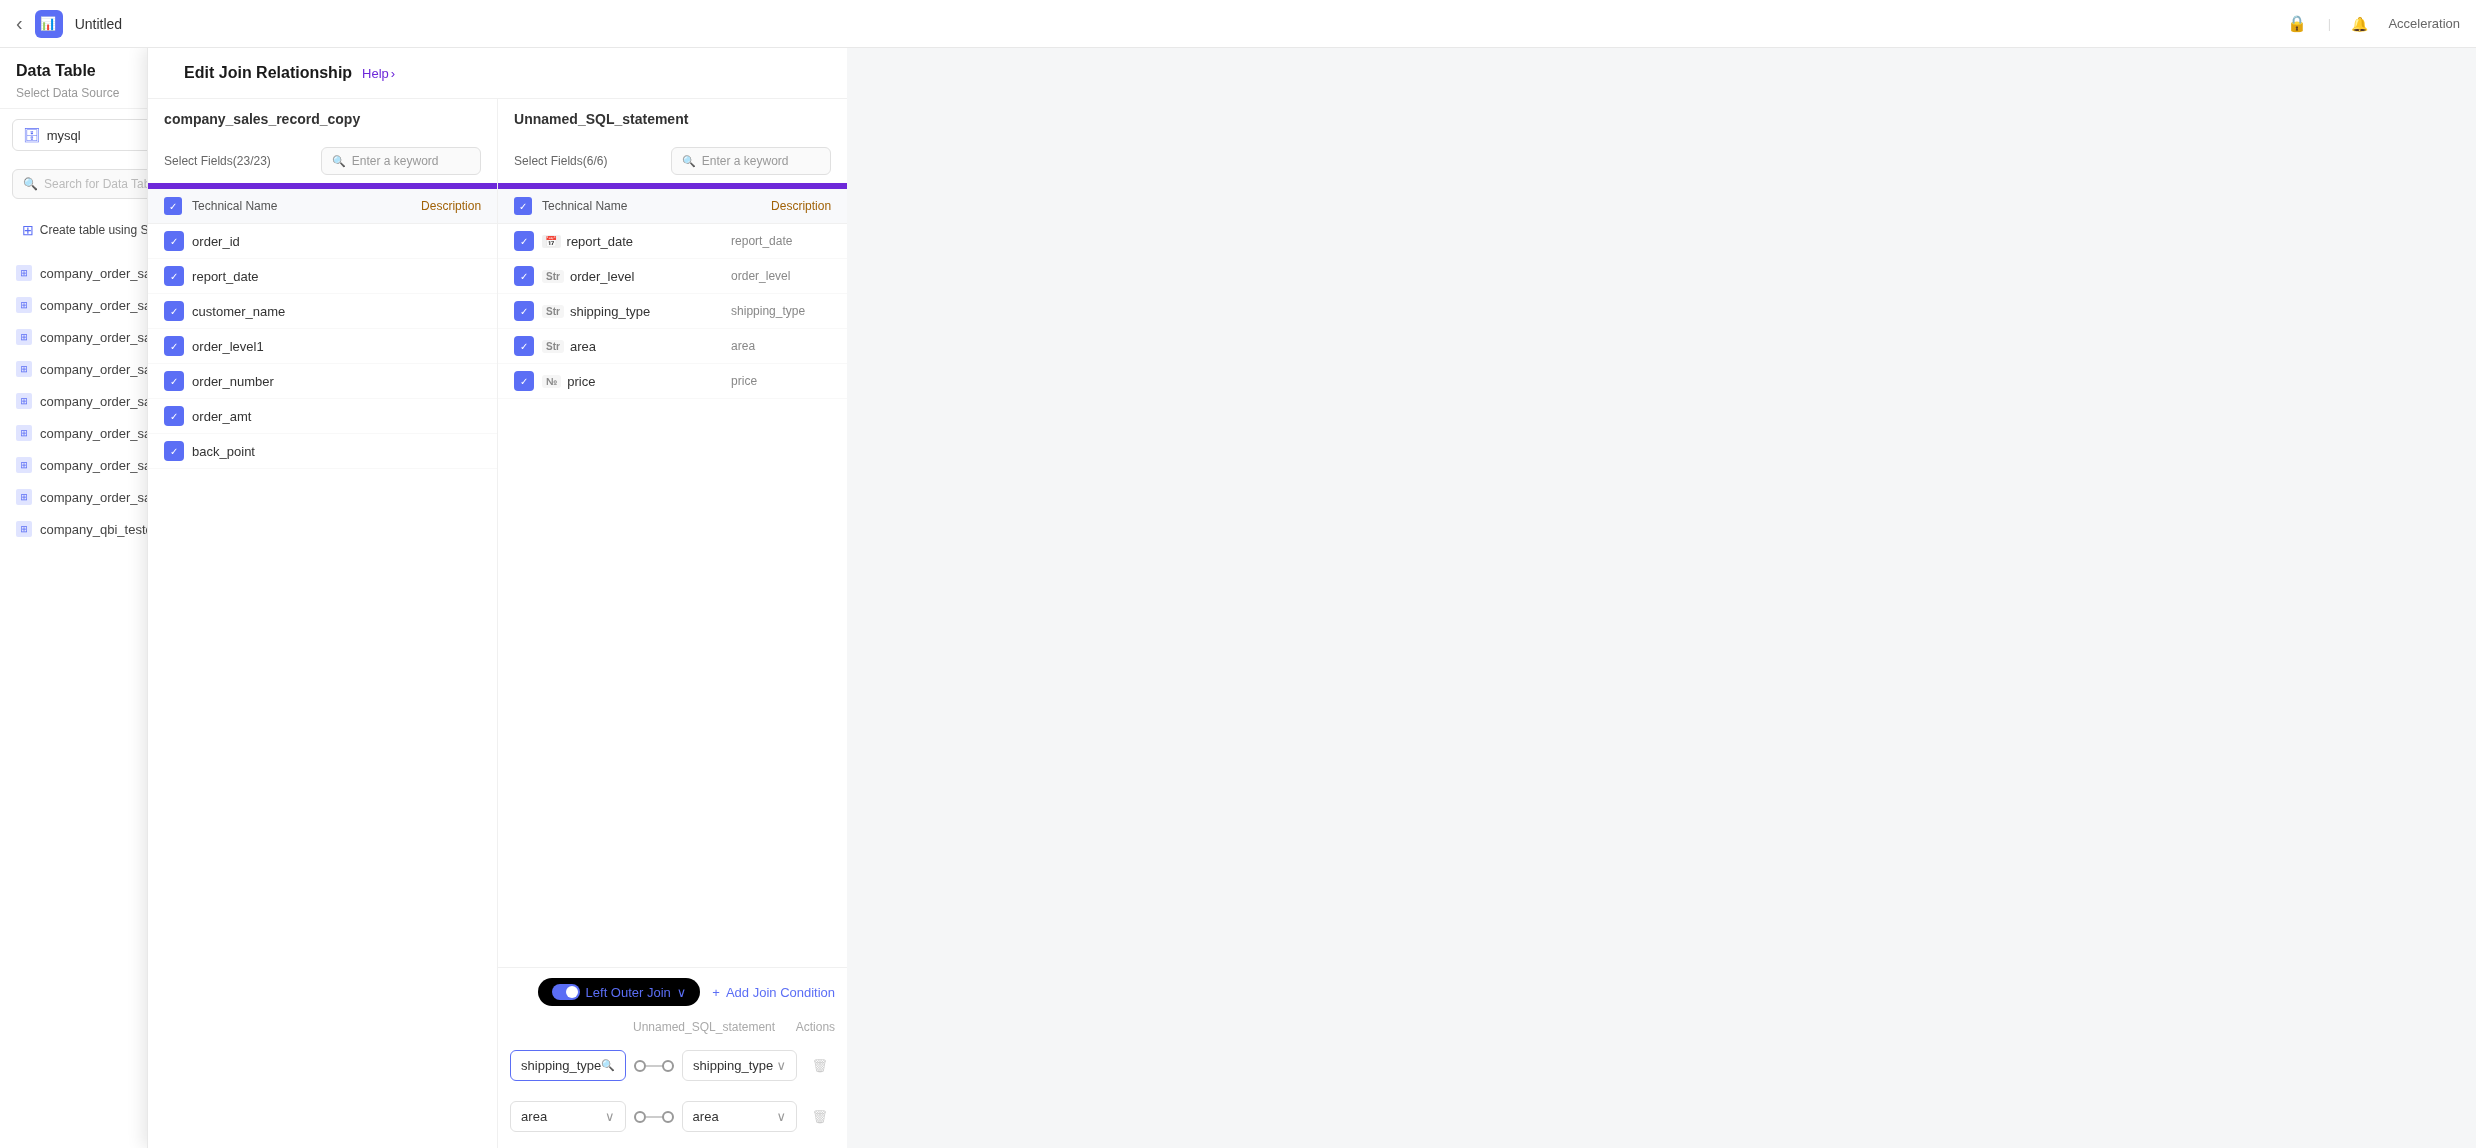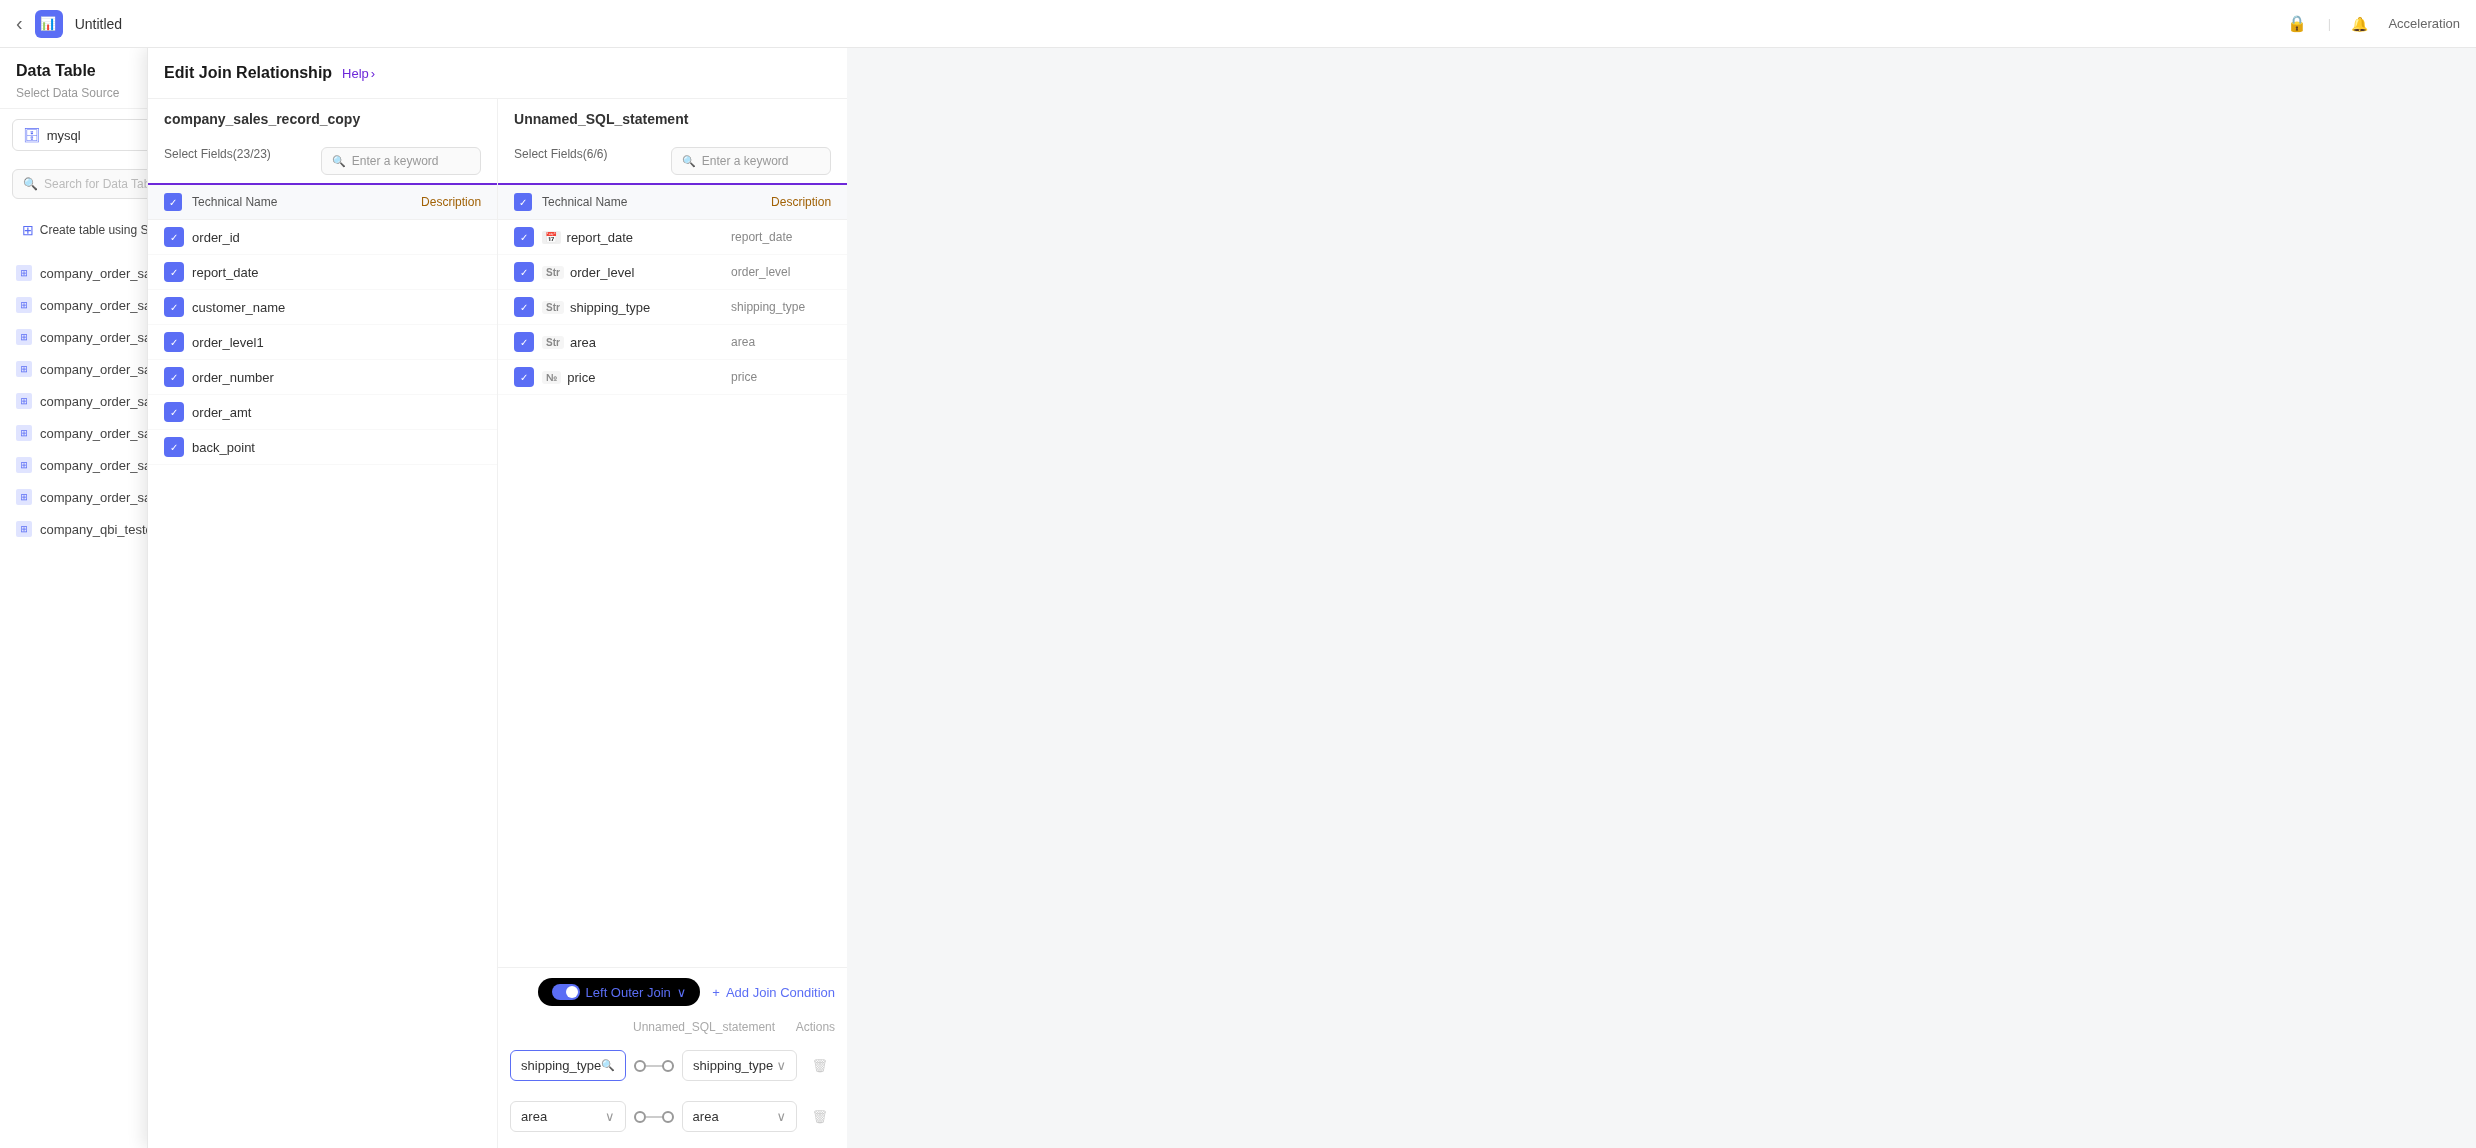--- a/index.html
+++ b/index.html
@@ -44,30 +44,30 @@
     .type-badge-str { color: #888; font-size: 10px; font-weight: 600; background: #f5f5f5; border-radius: 3px; padding: 1px 4px; }
     .pin-icon { color: #e67e22; font-size: 12px; }
 
     
     .preview-table { width: 100%; border-collapse: collapse; }
     .preview-table th { background: #f5f7ff; padding: 8px 12px; font-size: 12px; color: #666; text-align: left; border-bottom: 1px solid #e8e8e8; white-space: nowrap; }
     .col-header { display: flex; flex-direction: column; }
 
     
     .right-panel { width: 700px; background: #fff; border-left: 1px solid #e8e8e8; position: absolute; right: 0; top: 0; bottom: 0; display: flex; flex-direction: column; box-shadow: -4px 0 16px rgba(0,0,0,0.1); z-index: 10; }
-    .rp-header { padding: 16px 16px; border-bottom: 1px solid #f0f0f0; display: flex; align-items: center; gap: 10px; }
+    .rp-header { padding: 16px 36px; border-bottom: 1px solid #f0f0f0; display: flex; align-items: center; gap: 10px; }
     .rp-title { font-size: 16px; font-weight: 600; color: #1a1a1a; }
     .rp-help { color: #6d28d9; font-size: 13px; cursor: pointer; display: flex; align-items: center; gap: 2px; }
     .rp-body { flex: 1; display: flex; overflow: hidden; }
 
     
     .field-panel { flex: 1; border-right: 1px solid #f0f0f0; display: flex; flex-direction: column; }
     .fp-source { padding: 12px 16px; }
     .fp-source-name { font-size: 14px; font-weight: 600; color: #333; }
-    .fp-fields-header { display: flex; align-items: flex-start; justify-content: space-between; padding: 8px 16px; border-bottom: 2px solid #6d28d9; }
+    .fp-fields-header { display: flex; align-items: center; justify-content: space-between; padding: 8px 16px; border-bottom: 6px solid #6d28d9; }
     .fp-fields-count { font-size: 12px; color: #666; }
     .fp-search { display: flex; align-items: center; gap: 6px; padding: 6px 10px; border: 1px solid #e0e0e0; border-radius: 6px; background: #fafafa; font-size: 12px; color: #999; width: 160px; }
     .fp-table-header { display: flex; align-items: center; padding: 8px 16px; background: #f8f9fb; border-bottom: 1px solid #f0f0f0; }
     .fp-table-header .col-name { flex: 1; font-size: 12px; font-weight: 500; color: #555; }
     .fp-table-header .col-desc { font-size: 12px; font-weight: 500; color: #a16207; }
     .fp-field-row { display: flex; align-items: center; padding: 7px 16px; border-bottom: 1px solid #f8f8f8; cursor: pointer; }
     .fp-check { width: 20px; height: 20px; background: #5b6ef5; border-radius: 4px; display: flex; align-items: center; justify-content: center; color: white; font-size: 11px; flex-shrink: 0; margin-right: 8px; }
     .fp-field-name { flex: 1; font-size: 13px; color: #333; display: flex; align-items: center; gap: 6px; }
     .fp-field-desc { font-size: 12px; color: #888; width: 100px; }
 

